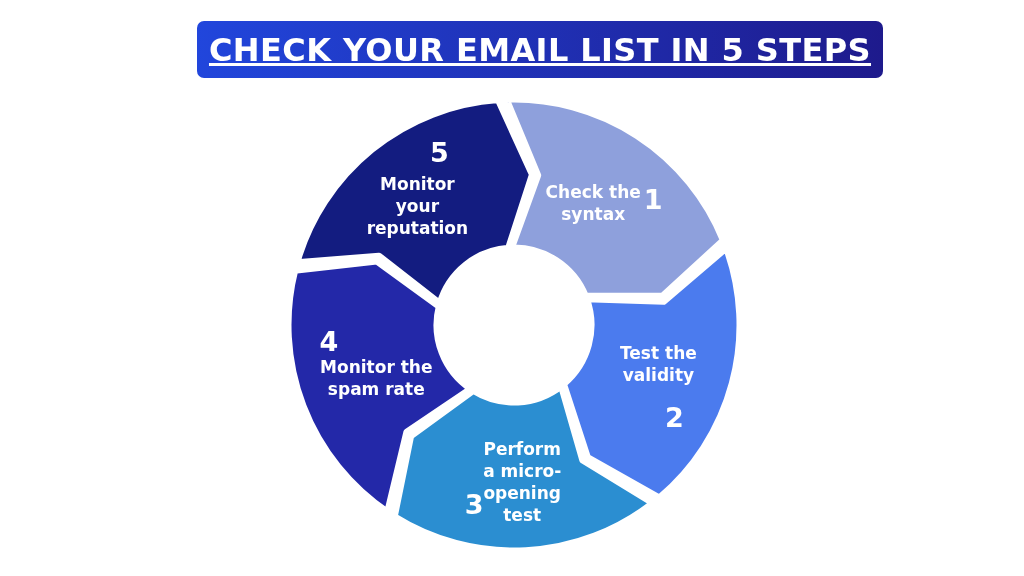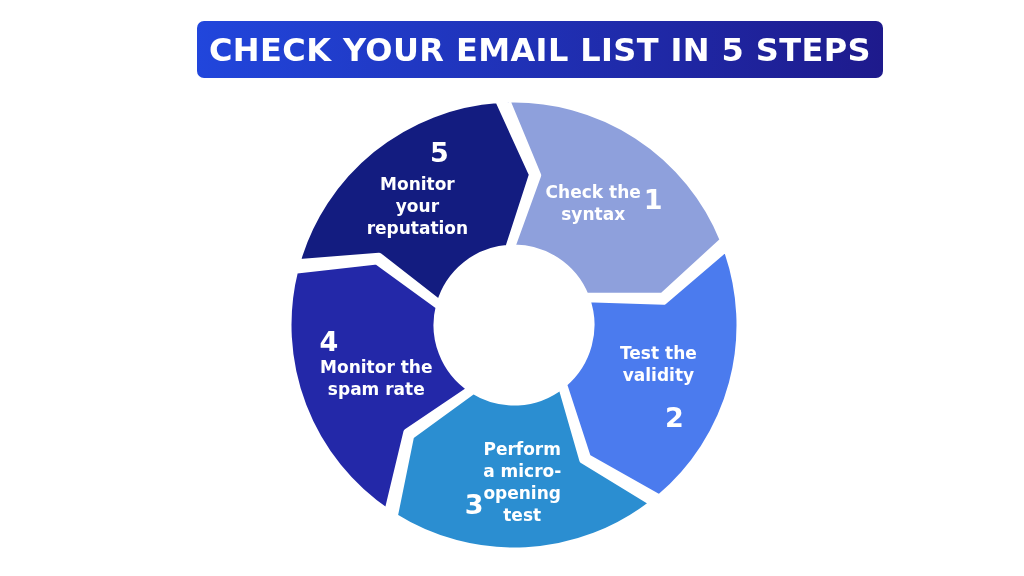--- a/index.html
+++ b/index.html
@@ -69,21 +69,21 @@
     font-family: "DejaVu Sans", sans-serif;
     font-size: 17px;
     font-weight: bold;
     text-anchor: middle;
   }
 </style>
 </head>
 <body style="background: rgb(255, 255, 255);">
 
 <div id="title-banner" style="background: linear-gradient(to right, rgb(33, 70, 220) 0%, rgb(30, 26, 140) 100%);">
-  <span id="title-text" style="color: rgb(255, 255, 255);">CHECK YOUR EMAIL LIST IN 5 STEPS</span>
+  <span id="title-text" style="color: rgb(255, 255, 255); text-decoration: underline;">CHECK YOUR EMAIL LIST IN 5 STEPS</span>
 </div>
 
 <div id="donut-wrap">
   <svg id="donut-svg" viewBox="0 0 1024 498">
     <g id="segments-group">
         <path d="M 511.31 170.05 L 537.70 97.37 L 506.11 21.14 A 226 226 0 0 1 723.54 162.34 L 662.72 218.09 L 585.39 218.16 A 77 77 0 0 0 511.31 170.05 Z" fill="#8EA0DC" class="seg-path"></path>
         <path d="M 586.36 220.66 L 663.63 223.30 L 726.37 169.70 A 226 226 0 0 1 659.27 420.13 L 587.45 379.50 L 563.49 305.99 A 77 77 0 0 0 586.36 220.66 Z" fill="#4B7BEE" class="seg-path"></path>
         <path d="M 561.41 307.68 L 582.78 381.99 L 653.14 425.09 A 226 226 0 0 1 394.24 438.66 L 410.68 357.80 L 473.20 312.30 A 77 77 0 0 0 561.41 307.68 Z" fill="#2B8ED1" class="seg-path"></path>
         <path d="M 470.94 310.84 L 406.87 354.13 L 387.62 434.36 A 226 226 0 0 1 294.71 192.33 L 376.69 182.97 L 439.29 228.37 A 77 77 0 0 0 470.94 310.84 Z" fill="#2328A8" class="seg-path"></path>
         <path d="M 439.98 225.78 L 379.01 178.22 L 296.75 184.71 A 226 226 0 0 1 498.24 21.55 L 532.46 96.63 L 508.63 170.19 A 77 77 0 0 0 439.98 225.78 Z" fill="#131C80" class="seg-path"></path>

